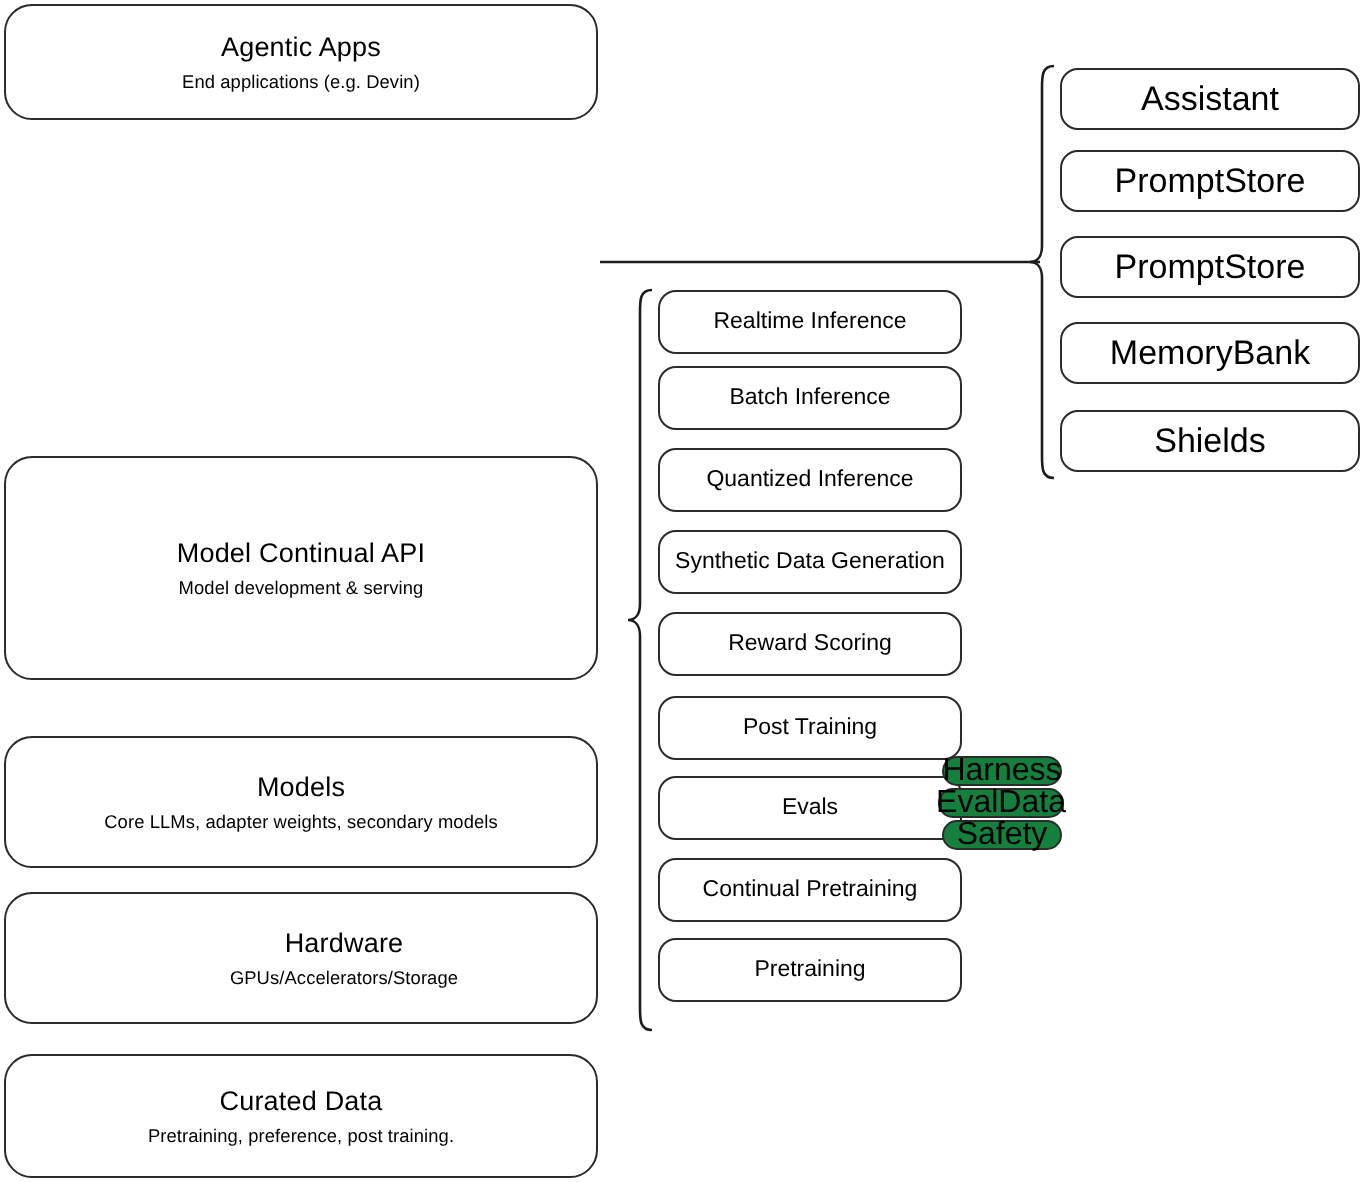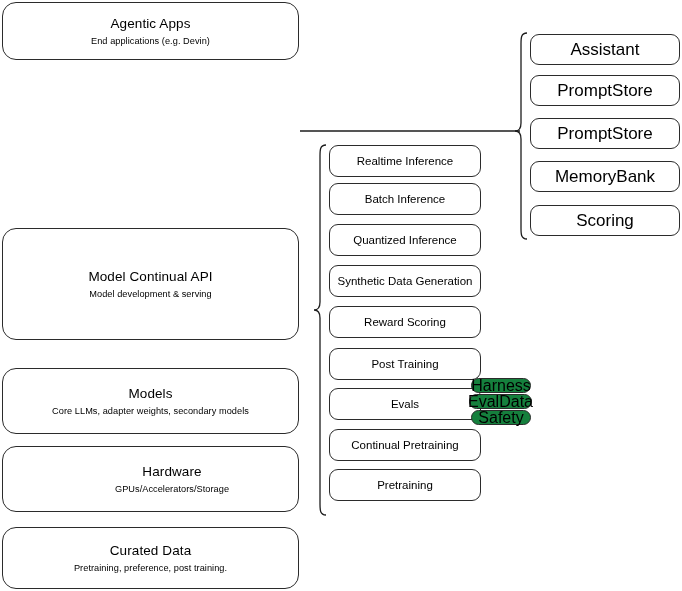--- a/index.html
+++ b/index.html
@@ -210,16 +210,16 @@
   <div class="box rpill" style="top:75px">
     <span>PromptStore</span>
   </div>
   <div class="box rpill" style="top:118px">
     <span>PromptStore</span>
   </div>
   <div class="box rpill" style="top:161px">
     <span>MemoryBank</span>
   </div>
   <div class="box rpill" style="top:205px">
-    <span>Scoring</span>
+    <span>Shields</span>
   </div>
 
 </div>
 
 </body></html>

